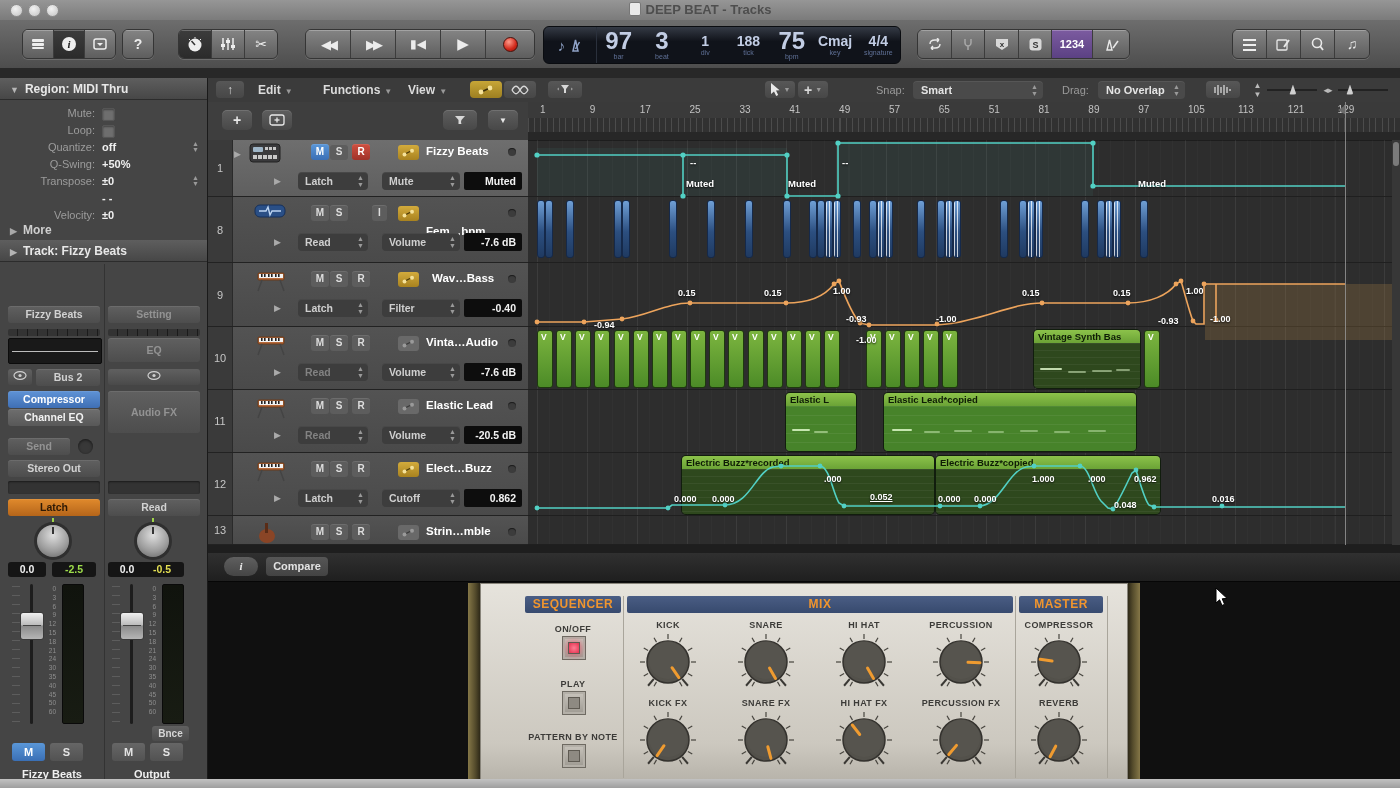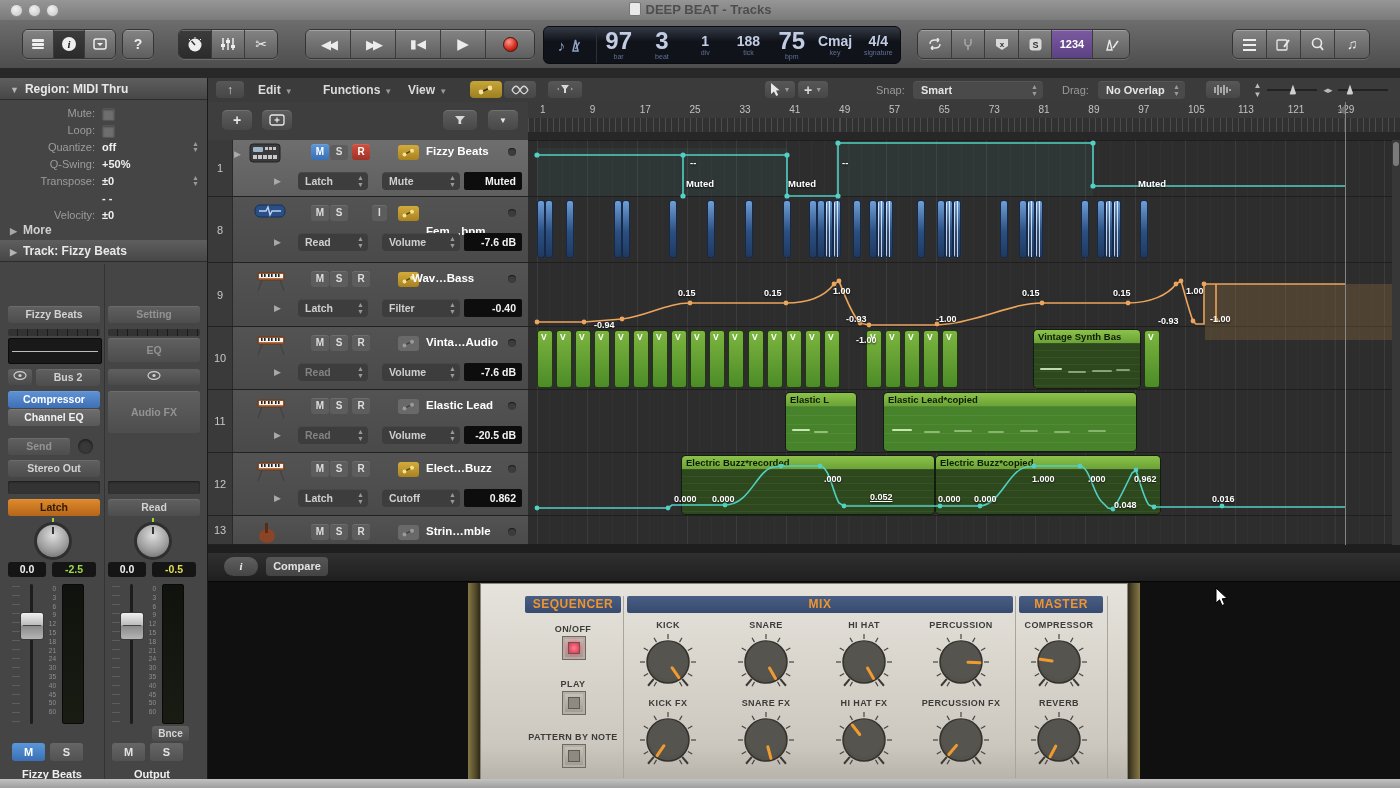--- a/index.html
+++ b/index.html
@@ -488,21 +488,21 @@
         <div class="slot dim" style="left:108px;top:260px;width:92px;height:24px;line-height:24px">EQ</div>
         <div class="eyebtn" style="left:108px;top:291px;width:92px"><svg width="14" height="9">
               <ellipse cx="7" cy="4.5" rx="6" ry="3.8" fill="none" stroke="#cfcfcf" stroke-width="1.2"></ellipse>
               <circle cx="7" cy="4.5" r="1.6" fill="#cfcfcf"></circle>
             </svg></div>
         <div class="slot dim" style="left:108px;top:313px;width:92px;height:42px;line-height:42px">Audio FX</div>
         <div class="darkbox" style="left:108px;top:403px;width:92px"></div>
         <div class="slot" style="left:108px;top:421px;width:92px">Read</div>
         <div class="panknob" style="left:137px;top:447px"></div>
         <div class="vbox" style="left:108px;top:484px;width:38px">0.0</div>
-        <div class="vbox yel" style="left:152px;top:484px;width:44px">-0.5</div>
+        <div class="vbox yel" style="left:140px;top:484px;width:44px">-0.5</div>
         <div class="fadticks" style="left:112px;top:508px;height:136px"></div>
         <div class="fadtrack" style="left:130px;top:506px;height:140px"></div>
         <div class="fadcap" style="left:120px;top:534px"></div>
         <div class="scalecol" style="left:144px;top:508px;height:132px">
             <span style="top: 0px;">0</span>
             <span style="top: 8.8px;">3</span>
             <span style="top: 17.6px;">6</span>
             <span style="top: 26.4px;">9</span>
             <span style="top: 35.2px;">12</span>
             <span style="top: 44px;">15</span>
@@ -692,21 +692,21 @@
             <div class="msr" style="left: 79px; top: 8px;">M</div>
             <div class="msr" style="left: 98px; top: 8px;">S</div>
             <div class="msr" style="left: 120px; top: 8px;">R</div>
             <div class="autob on" style="left: 166px; top: 9px;">
               <svg width="15" height="9">
                 <line x1="2" y1="7" x2="12" y2="2" stroke="#4a3a0a" stroke-width="1.3"></line>
                 <circle cx="3.5" cy="6.5" r="2" fill="#f5e29a"></circle>
                 <circle cx="11" cy="2.8" r="2" fill="#f5e29a"></circle>
               </svg>
             </div>
-            <div class="tname" style="left: 180px; top: 9px;">Wav…Bass</div>
+            <div class="tname" style="left: 200px; top: 9px;">Wav…Bass</div>
             <div class="tdot" style="left: 276px; top: 12px;"></div>
             <span class="disc" style="left: 42px; top: 40px;">▶</span>
             <div class="tdd" style="left: 66px; top: 36px; width: 70px;">Latch<span class="stp">▲<br>▼</span></div>
             <div class="tdd" style="left: 150px; top: 36px; width: 78px;">Filter<span class="stp">▲<br>▼</span></div>
             <div class="tval" style="left: 232px; top: 36px; width: 58px;">-0.40</div>
           </div>
         </div>
         <div class="trow" style="top: 187px; height: 63px;">
           <div class="tnum">10</div>
           <div class="tmain">
@@ -840,21 +840,21 @@
       <div id="ruler-nums">
           <span style="left: 12px;">1</span>
           <span style="left: 61.85px;">9</span>
           <span style="left: 111.7px;">17</span>
           <span style="left: 161.55px;">25</span>
           <span style="left: 211.4px;">33</span>
           <span style="left: 261.25px;">41</span>
           <span style="left: 311.1px;">49</span>
           <span style="left: 360.95px;">57</span>
           <span style="left: 410.8px;">65</span>
-          <span style="left: 460.65px;">73</span>
+          <span style="left: 460.65px;">51</span>
           <span style="left: 510.5px;">81</span>
           <span style="left: 560.35px;">89</span>
           <span style="left: 610.2px;">97</span>
           <span style="left: 660.05px;">105</span>
           <span style="left: 709.9px;">113</span>
           <span style="left: 759.75px;">121</span>
           <span style="left: 809.6px;">129</span>
         </div>
       <div id="ruler-ticks"></div>
       <div id="ruler-strip"></div>

